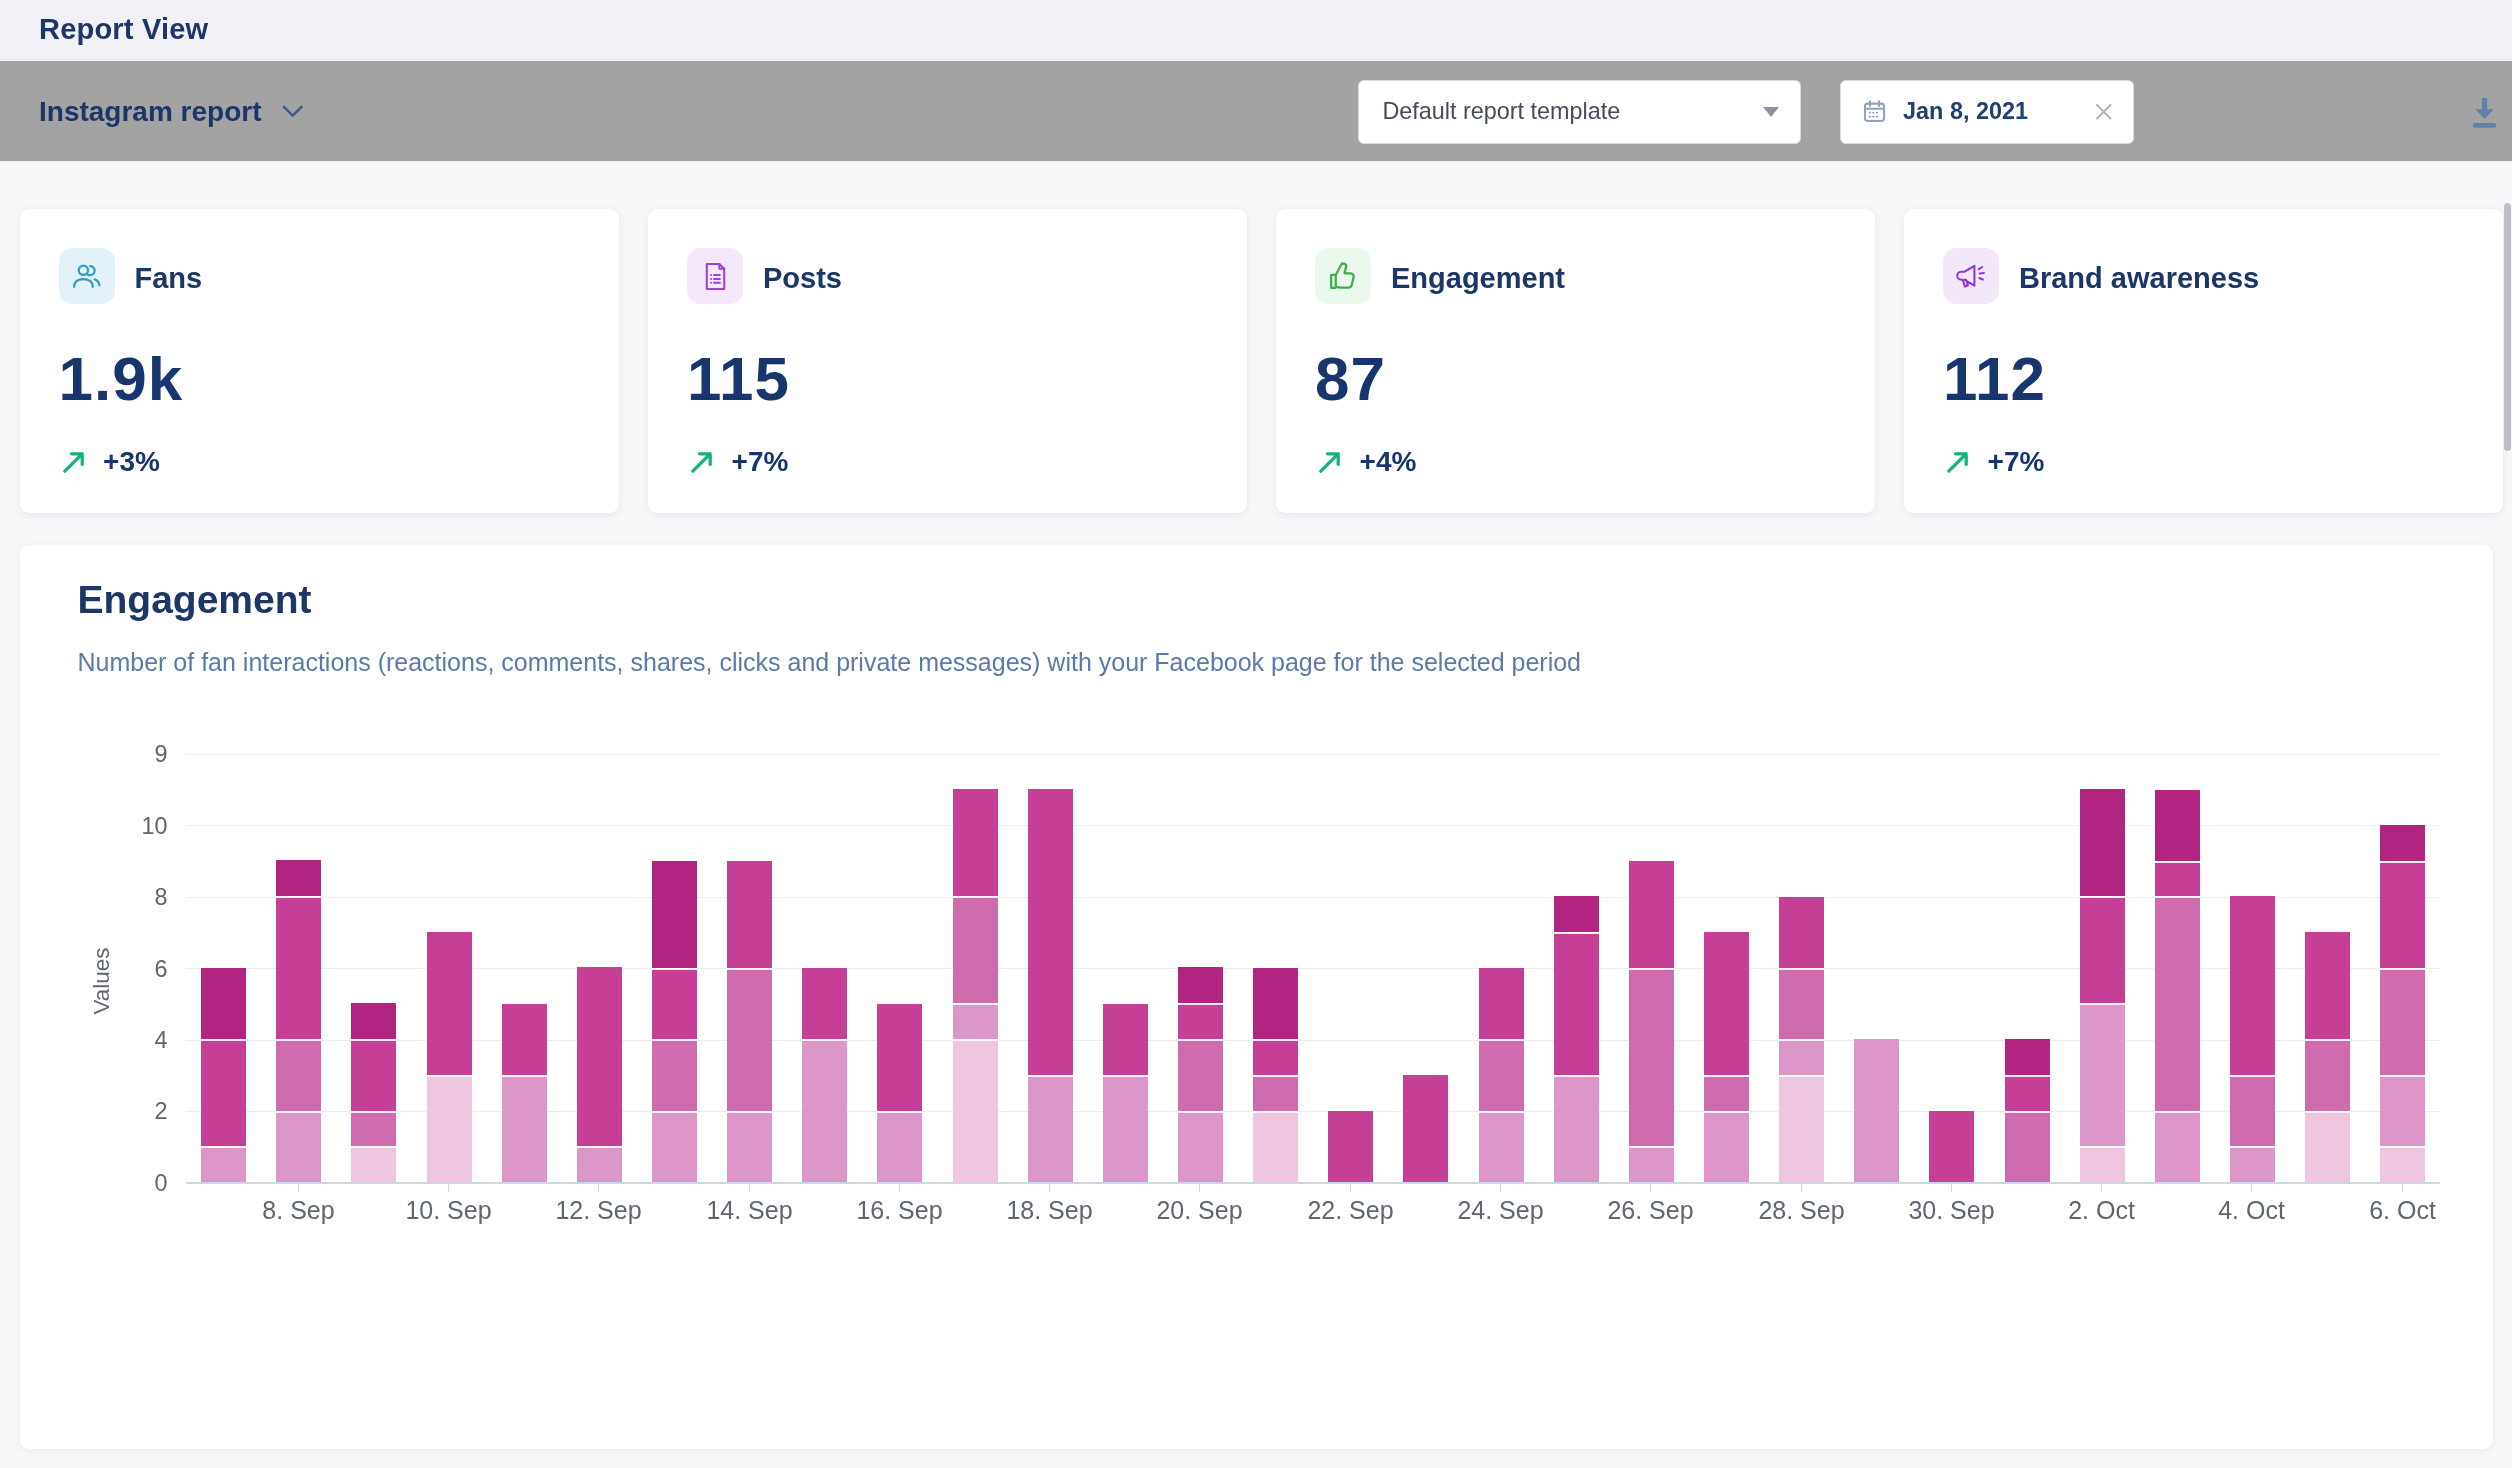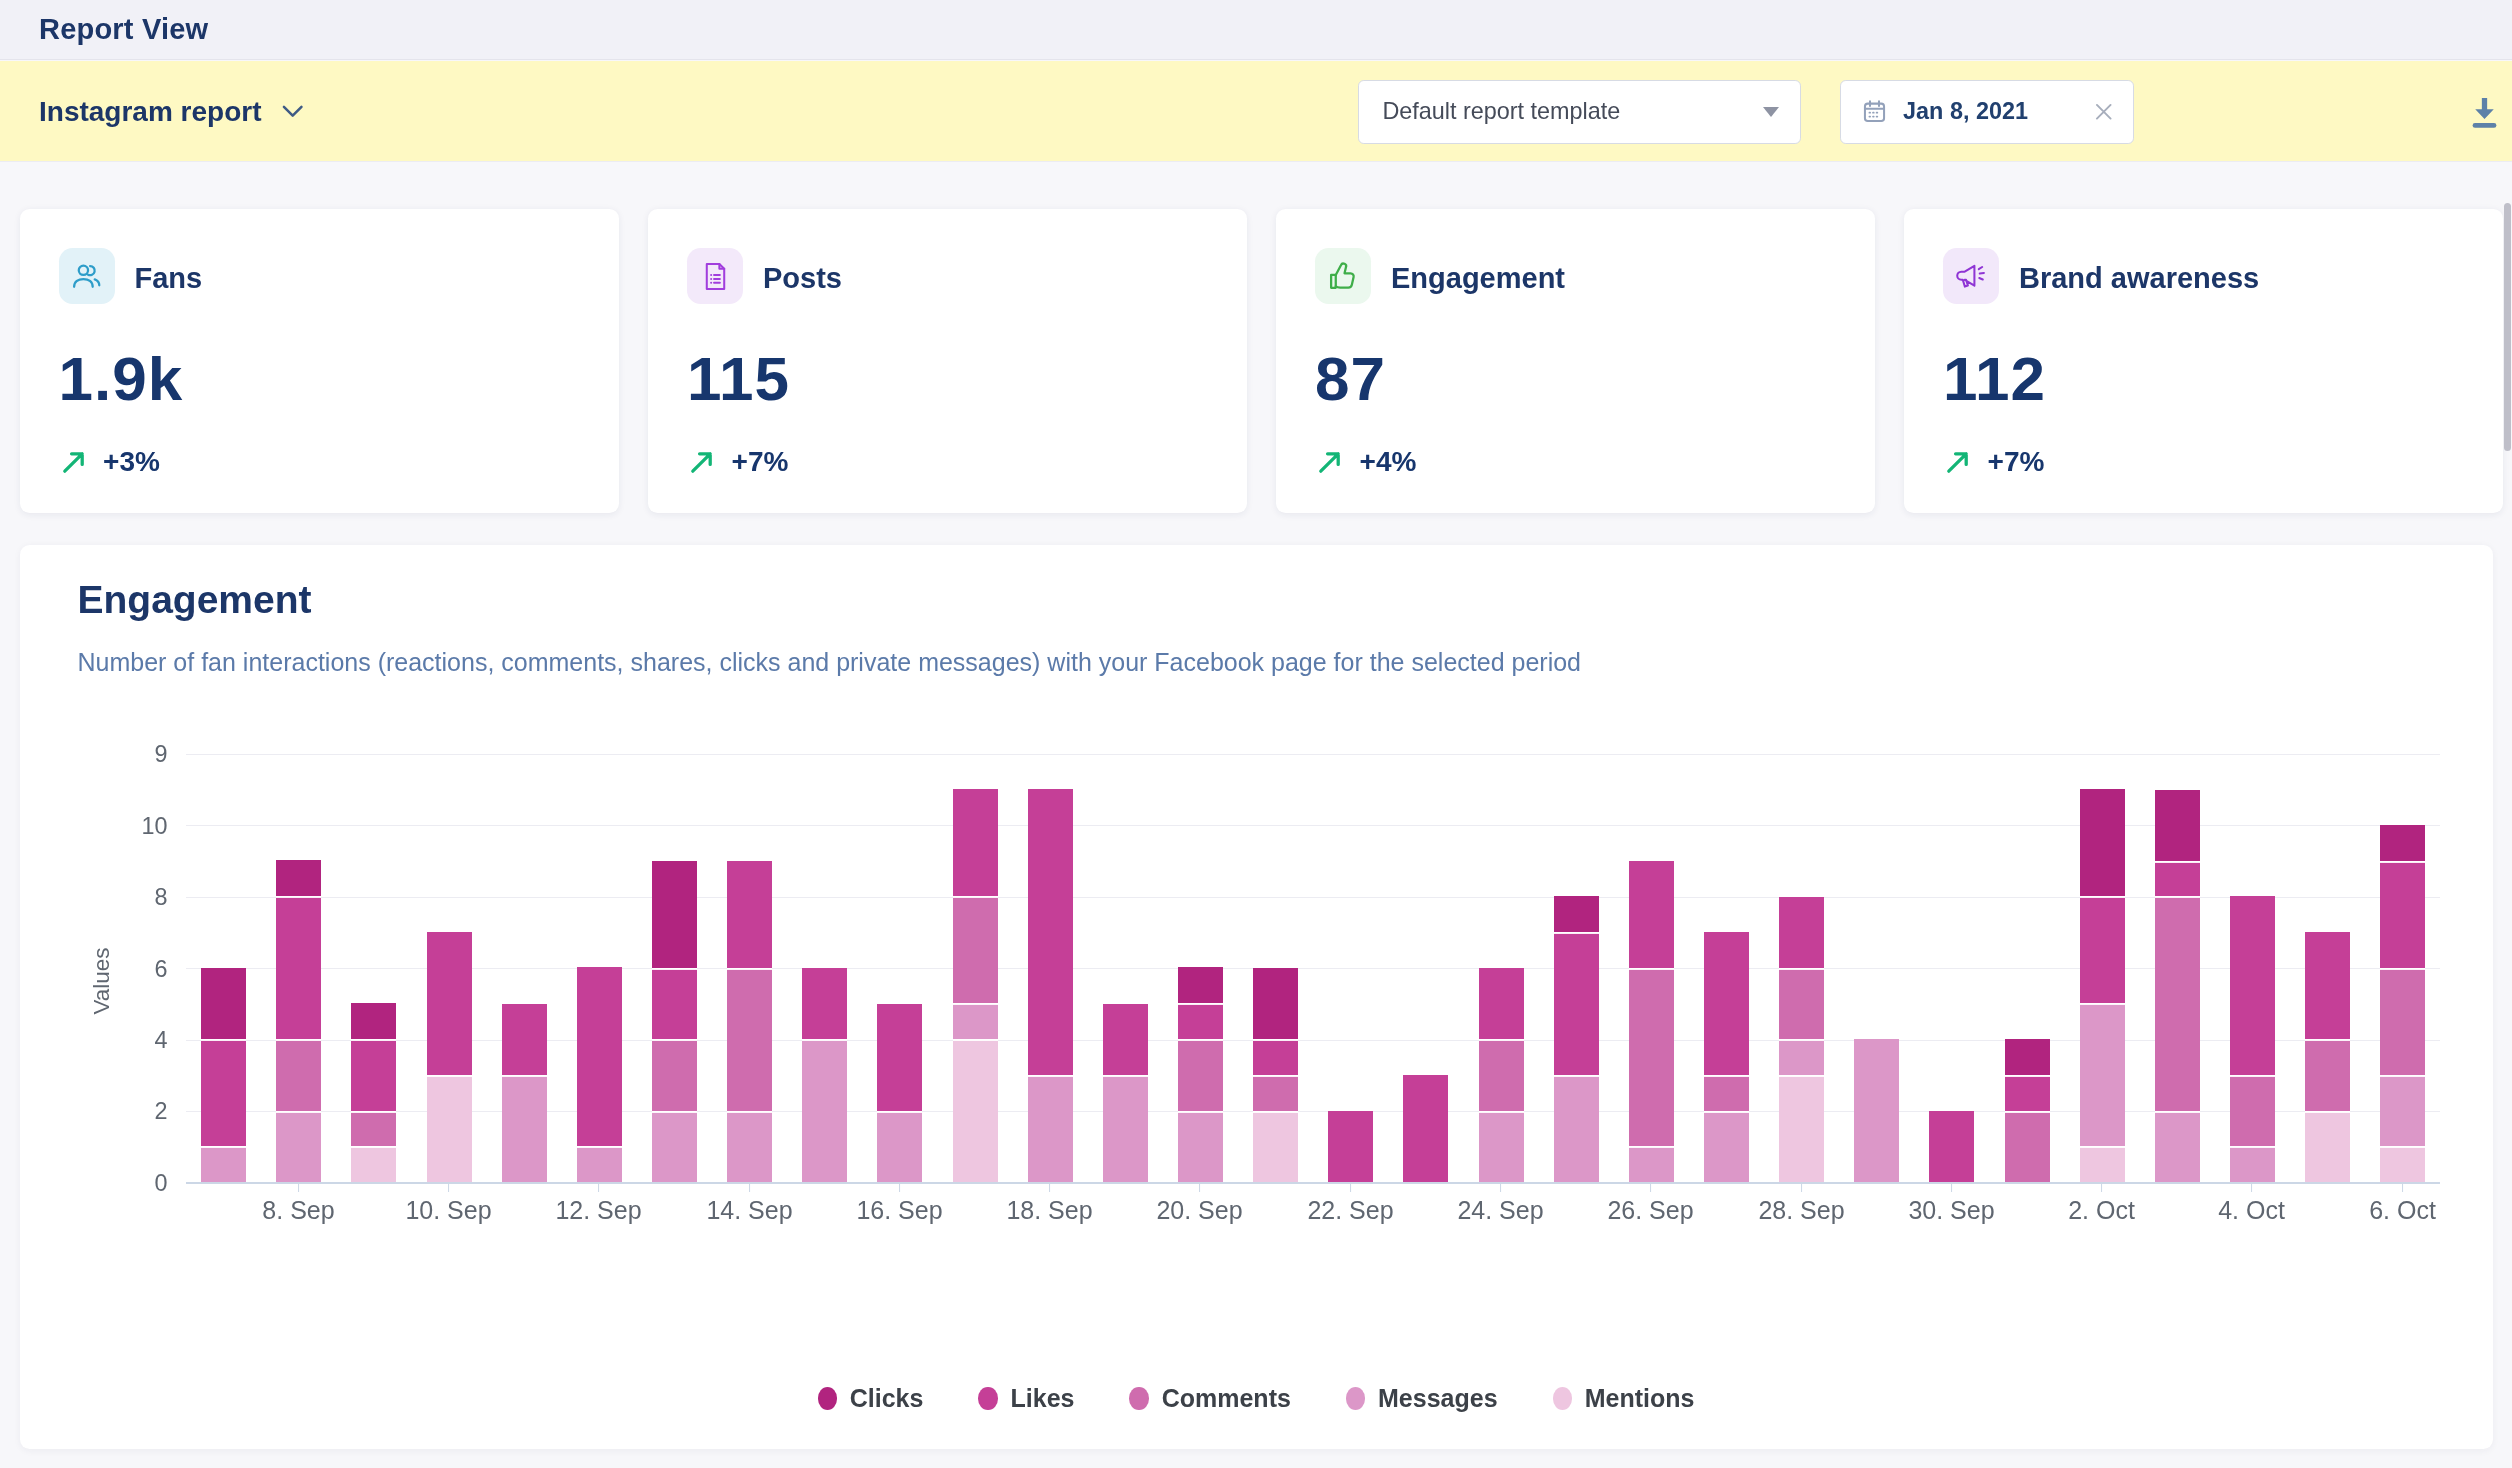--- a/index.html
+++ b/index.html
@@ -15,21 +15,21 @@
   .app-header {
     position: absolute; left: 0; top: 0; right: 0; height: 60px;
     background: #f1f1f7; border-bottom: 1px solid #e4e4ec;
     display: flex; align-items: center; padding-left: 39px;
   }
   .app-header h1 { font-size: 29px; font-weight: 700; color: #1c3668; letter-spacing: 0.2px; }
 
   
   .toolbar {
     position: absolute; left: 0; top: 61px; right: 0; height: 101px;
-    background: #fef9c3; border-bottom: 1px solid #ececf2;
+    background: #a3a3a3; border-bottom: 1px solid #ececf2;
   }
   .report-selector {
     position: absolute; left: 39px; top: 0; height: 101px;
     display: flex; align-items: center; gap: 19.5px; cursor: pointer;
   }
   .report-selector .label { font-size: 28px; font-weight: 700; color: #1c3668; }
   .ctl {
     position: absolute; top: 18.5px; height: 64px; background: #fff;
     border: 1px solid #d7dbe4; border-radius: 5.8px;
     display: flex; align-items: center;
@@ -412,38 +412,16 @@
       <div class="xtick-label" style="left: 1616px;">28. Sep</div>
       <div class="xtick-mark" style="left: 1766px;"></div>
       <div class="xtick-label" style="left: 1766px;">30. Sep</div>
       <div class="xtick-mark" style="left: 1916px;"></div>
       <div class="xtick-label" style="left: 1916px;">2. Oct</div>
       <div class="xtick-mark" style="left: 2066px;"></div>
       <div class="xtick-label" style="left: 2066px;">4. Oct</div>
       <div class="xtick-mark" style="left: 2217px;"></div>
       <div class="xtick-label" style="left: 2217px;">6. Oct</div>
     </div>
-  <div id="legend">
-      <div class="legend-item">
-        <span class="legend-dot" style="background: rgb(177, 36, 127);"></span>
-        <span class="legend-label">Clicks</span>
-      </div>
-      <div class="legend-item">
-        <span class="legend-dot" style="background: rgb(197, 63, 151);"></span>
-        <span class="legend-label">Likes</span>
-      </div>
-      <div class="legend-item">
-        <span class="legend-dot" style="background: rgb(207, 108, 174);"></span>
-        <span class="legend-label">Comments</span>
-      </div>
-      <div class="legend-item">
-        <span class="legend-dot" style="background: rgb(220, 151, 200);"></span>
-        <span class="legend-label">Messages</span>
-      </div>
-      <div class="legend-item">
-        <span class="legend-dot" style="background: rgb(238, 198, 224);"></span>
-        <span class="legend-label">Mentions</span>
-      </div>
-    </div>
 </section>
 
 <div class="scroll-thumb"></div>
 
 
 </body></html>

